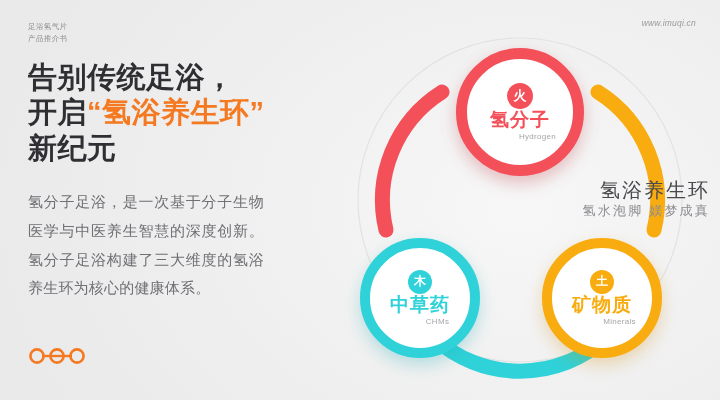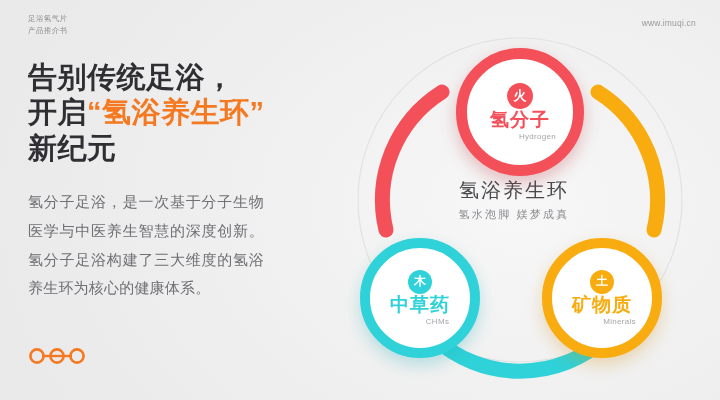--- a/index.html
+++ b/index.html
@@ -12,27 +12,27 @@
   }
   .slide {
     position:absolute; inset:0;
     background:
       radial-gradient(ellipse 520px 380px at 72% 52%, #f7f7f7 0%, #efefef 58%, #eaeaea 100%),
       #f0f0f0;
   }
 
   
   .kicker {
-    position:absolute; left:28px; top:13px;
+    position:absolute; left:28px; top:21px;
     font-size:7.5px; line-height:1.55; color:#8d8d92;
     letter-spacing:.4px; white-space:pre-line;
   }
   .site-url {
     position:absolute; right:24px; top:18px;
-    font-size:8.5px; color:#9a9a9f; letter-spacing:.2px;
+    font-size:8.5px; color:#9a9a9f; letter-spacing:.2px;font-style:italic;
   }
 
   
   .headline {
     position:absolute; left:28px; top:60px;
     width:330px;
     font-size:29px; line-height:1.22;
     font-weight:bold; color:#2f2f33;
     letter-spacing:.5px;
   }
@@ -93,28 +93,28 @@
 
   .node-title { font-size:19px; font-weight:bold; letter-spacing:1px; line-height:1.1; }
   .node-chms .node-title, .node-minerals .node-title { font-size:19px; }
   .t-hydrogen { color:#f4505a; }
   .t-chms     { color:#2fd2d8;font-family:Liberation Serif, serif; }
   .t-minerals { color:#f9ac10; }
 
   .node-sub { font-size:8px; color:#a5a5aa; margin-top:2px; letter-spacing:.3px;padding-left:35px; }
 
   .center-label {
-    position:absolute; left:0; right:12px; top:148px;
-    text-align:center; pointer-events:none;
+    position:absolute; left:0; right:0; top:148px;
+    text-align:right; pointer-events:none;
   }
   .center-title {
     font-size:20px; color:#4a4a4e; letter-spacing:2px; line-height:1.2;
   }
   .center-sub {
-    margin-top:5px; font-size:11px; color:#8b8b90; letter-spacing:2.2px;
+    font-size:13px; color:#8b8b90; letter-spacing:2.2px;
   }
 </style>
 </head>
 <body>
 
 <div class="slide">
 
   <div class="kicker">足浴氢气片
 产品推介书</div>
   <div class="site-url">www.imuqi.cn</div>

